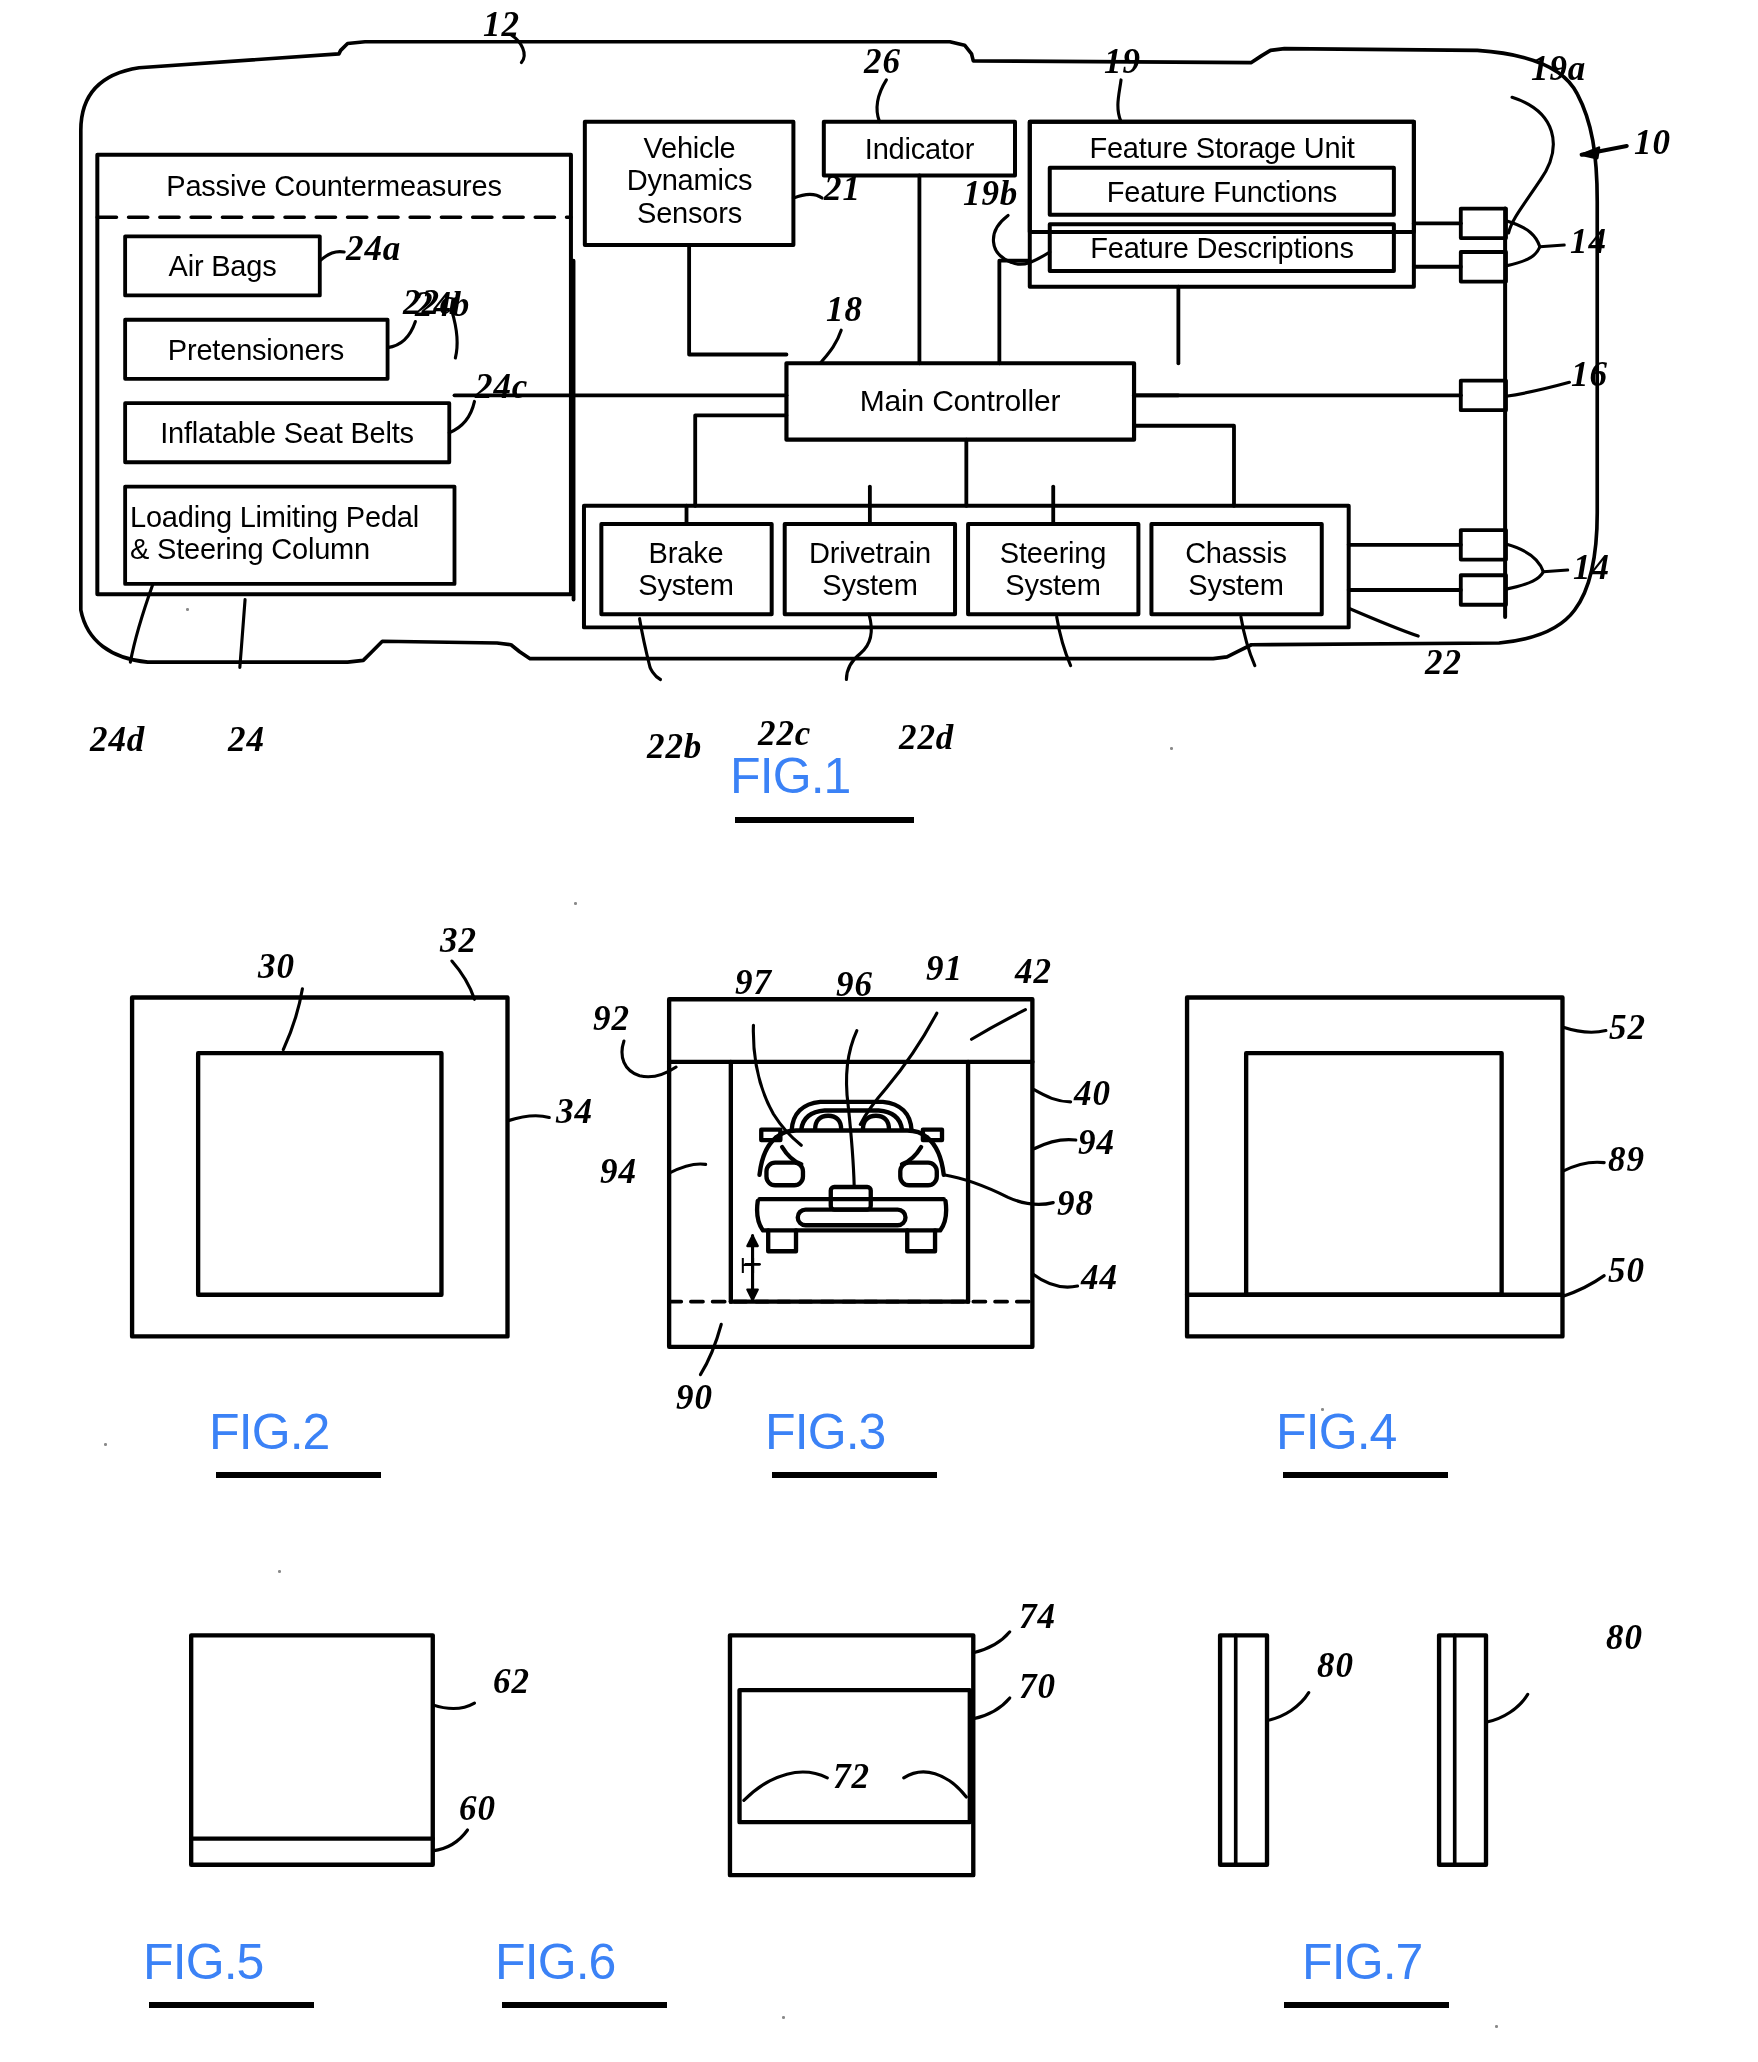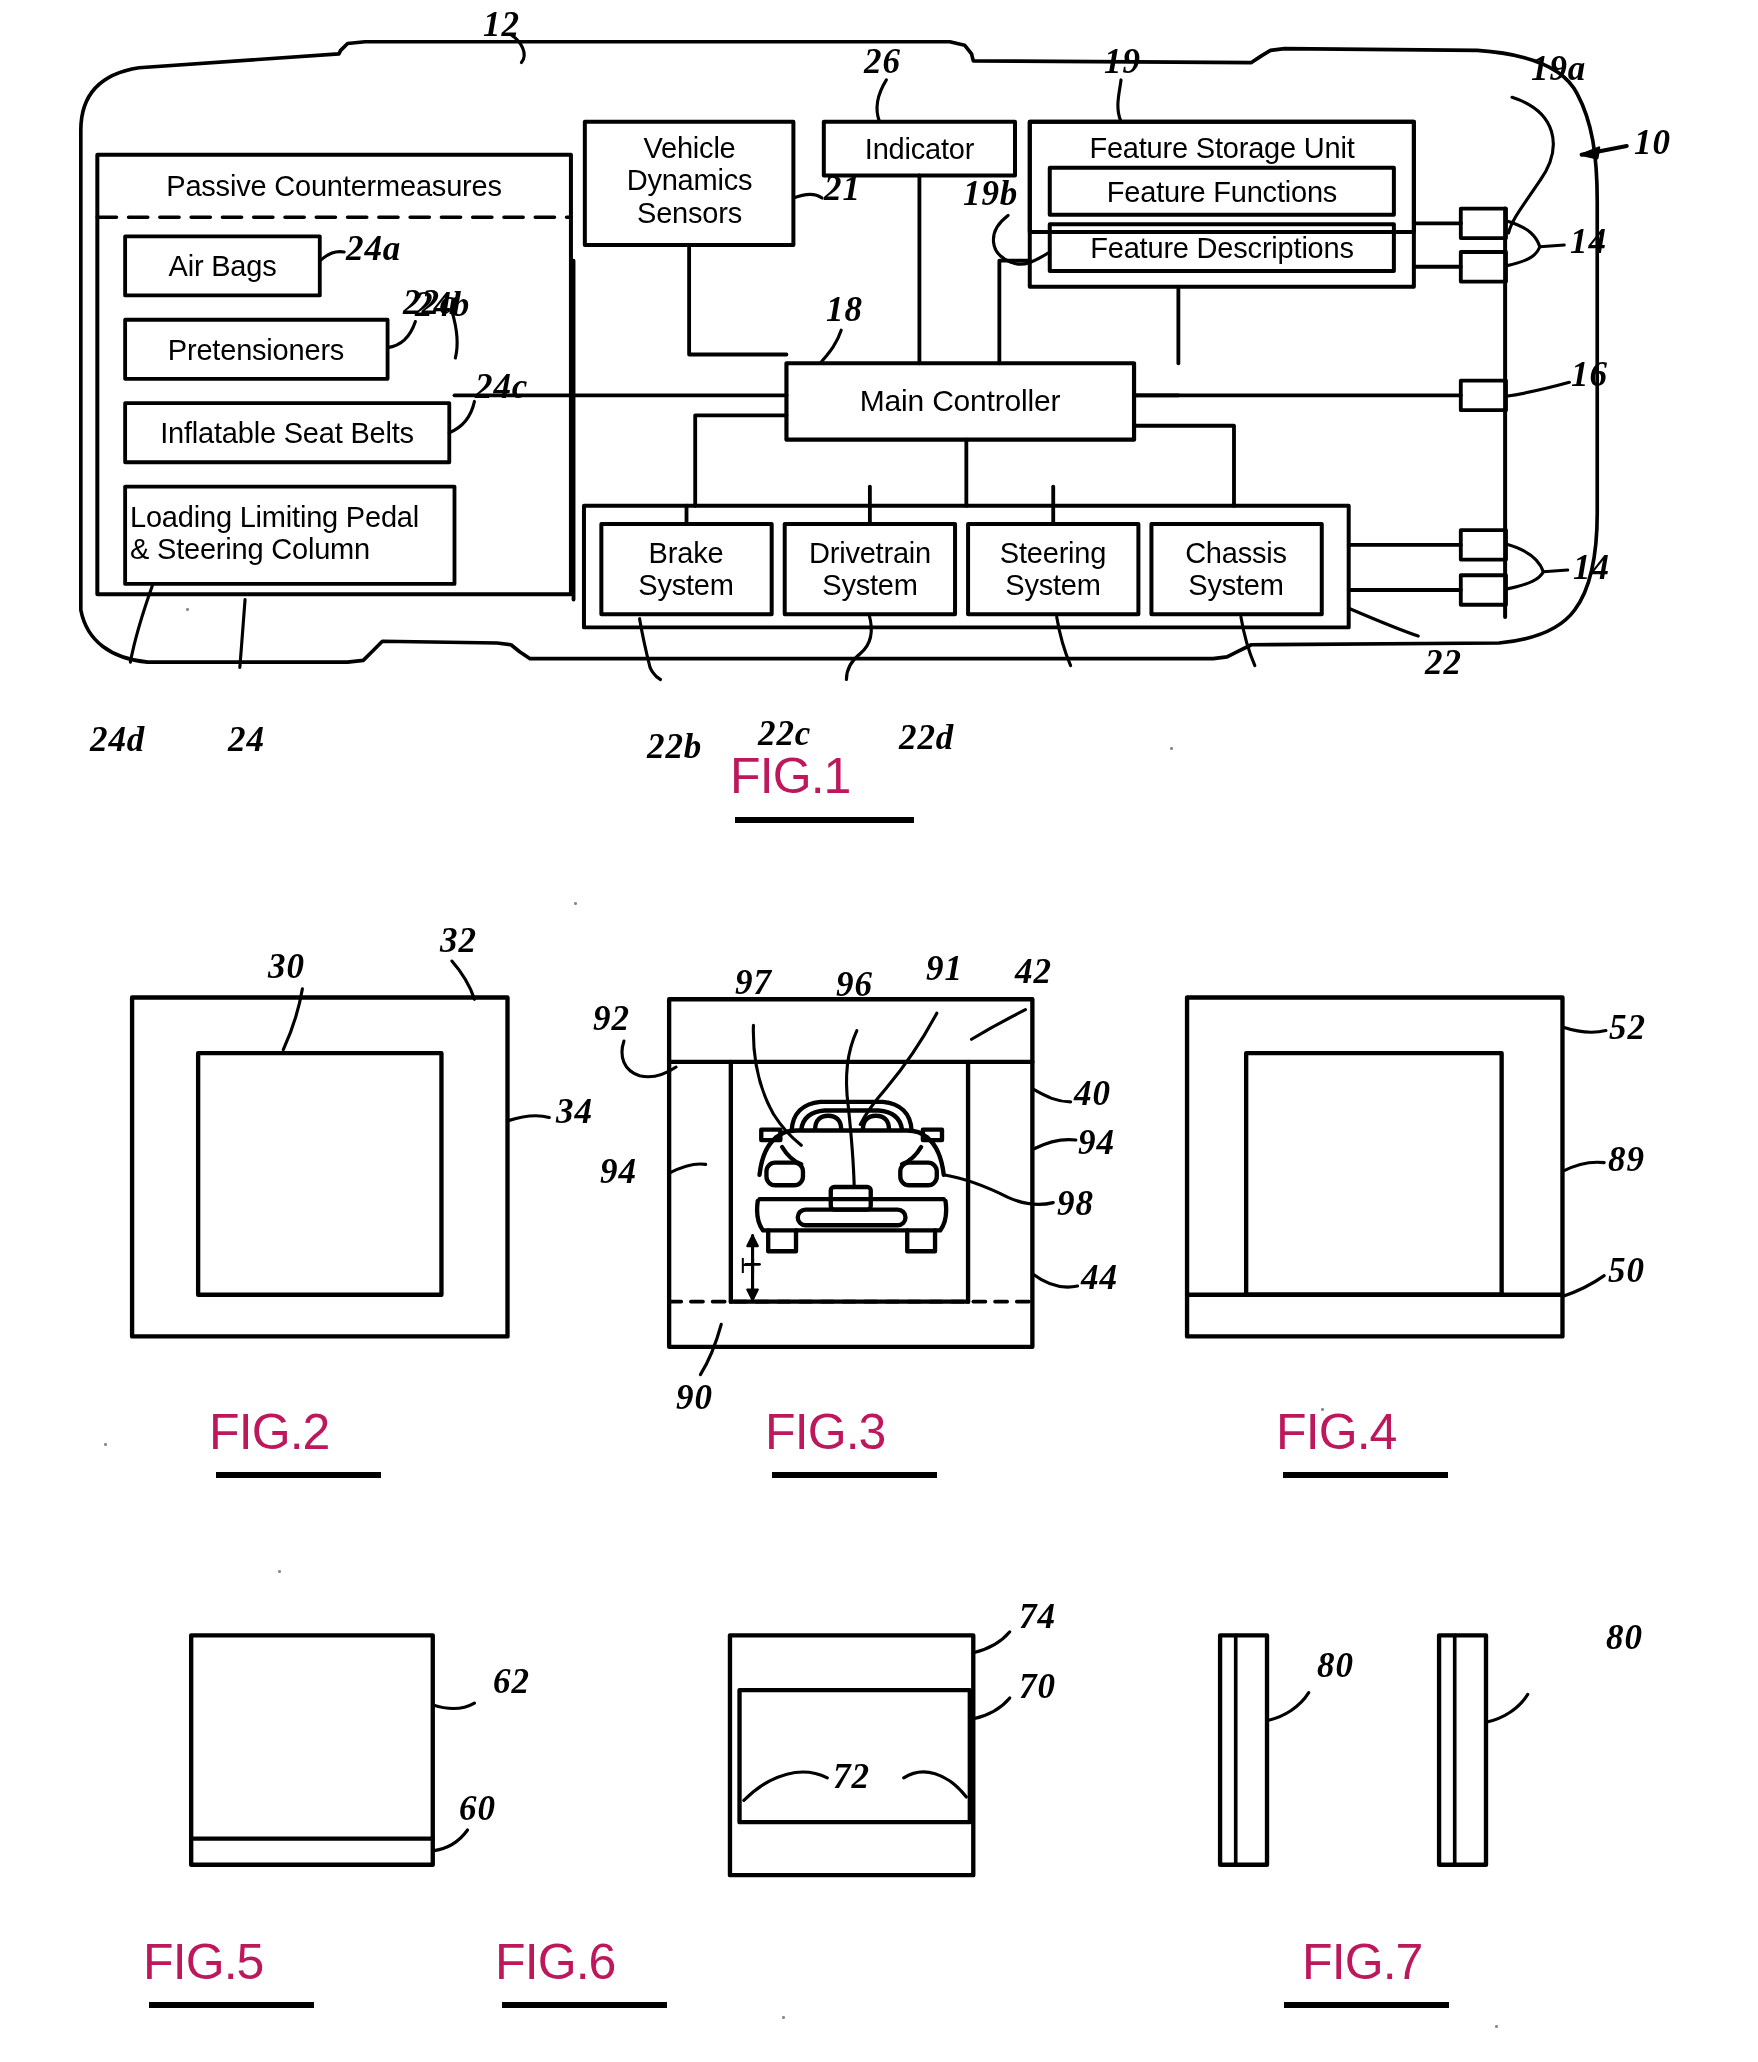--- a/index.html
+++ b/index.html
@@ -47,21 +47,21 @@
     font-weight: 600;
     letter-spacing: 0.9px;
     color: #000;
   }
   .figcap {
     position: absolute;
     font-family: "Liberation Sans", sans-serif;
     font-size: 50px;
     font-weight: 400;
     letter-spacing: -0.9px;
-    color: #be185d;
+    color: #3b82f6;
   }
   .figunder {
     position: absolute;
     height: 6px;
     background: #000;
   }
   .hletter {
     position: absolute;
     font-family: "Liberation Sans", sans-serif;
     font-size: 22px;
@@ -425,21 +425,21 @@
   <div class="refnum" style="left:228px; top:720px;">24</div>
   <div class="refnum" style="left:403px; top:283px;">22a</div>
   <div class="refnum" style="left:647px; top:727px;">22b</div>
   <div class="refnum" style="left:758px; top:714px;">22c</div>
   <div class="refnum" style="left:899px; top:718px;">22d</div>
   <div class="refnum" style="left:1425px; top:643px;">22</div>
 
   <div class="figcap" style="left:730px; top:747px;">FIG.1</div>
   <div class="figunder" style="left:735px; top:817px; width:179px;"></div>
 
-  <div class="refnum" style="left:268px; top:947px;text-align:right;">30</div>
+  <div class="refnum" style="left:258px; top:947px;text-align:right;">30</div>
   <div class="refnum" style="left:440px; top:921px;">32</div>
   <div class="refnum" style="left:556px; top:1092px;">34</div>
   <div class="figcap" style="left:209px; top:1403px;">FIG.2</div>
   <div class="figunder" style="left:216px; top:1472px; width:165px;"></div>
 
   <div class="refnum" style="left:593px; top:999px;">92</div>
   <div class="refnum" style="left:735px; top:963px;">97</div>
   <div class="refnum" style="left:836px; top:965px;">96</div>
   <div class="refnum" style="left:926px; top:949px;">91</div>
   <div class="refnum" style="left:1015px; top:952px;">42</div>

